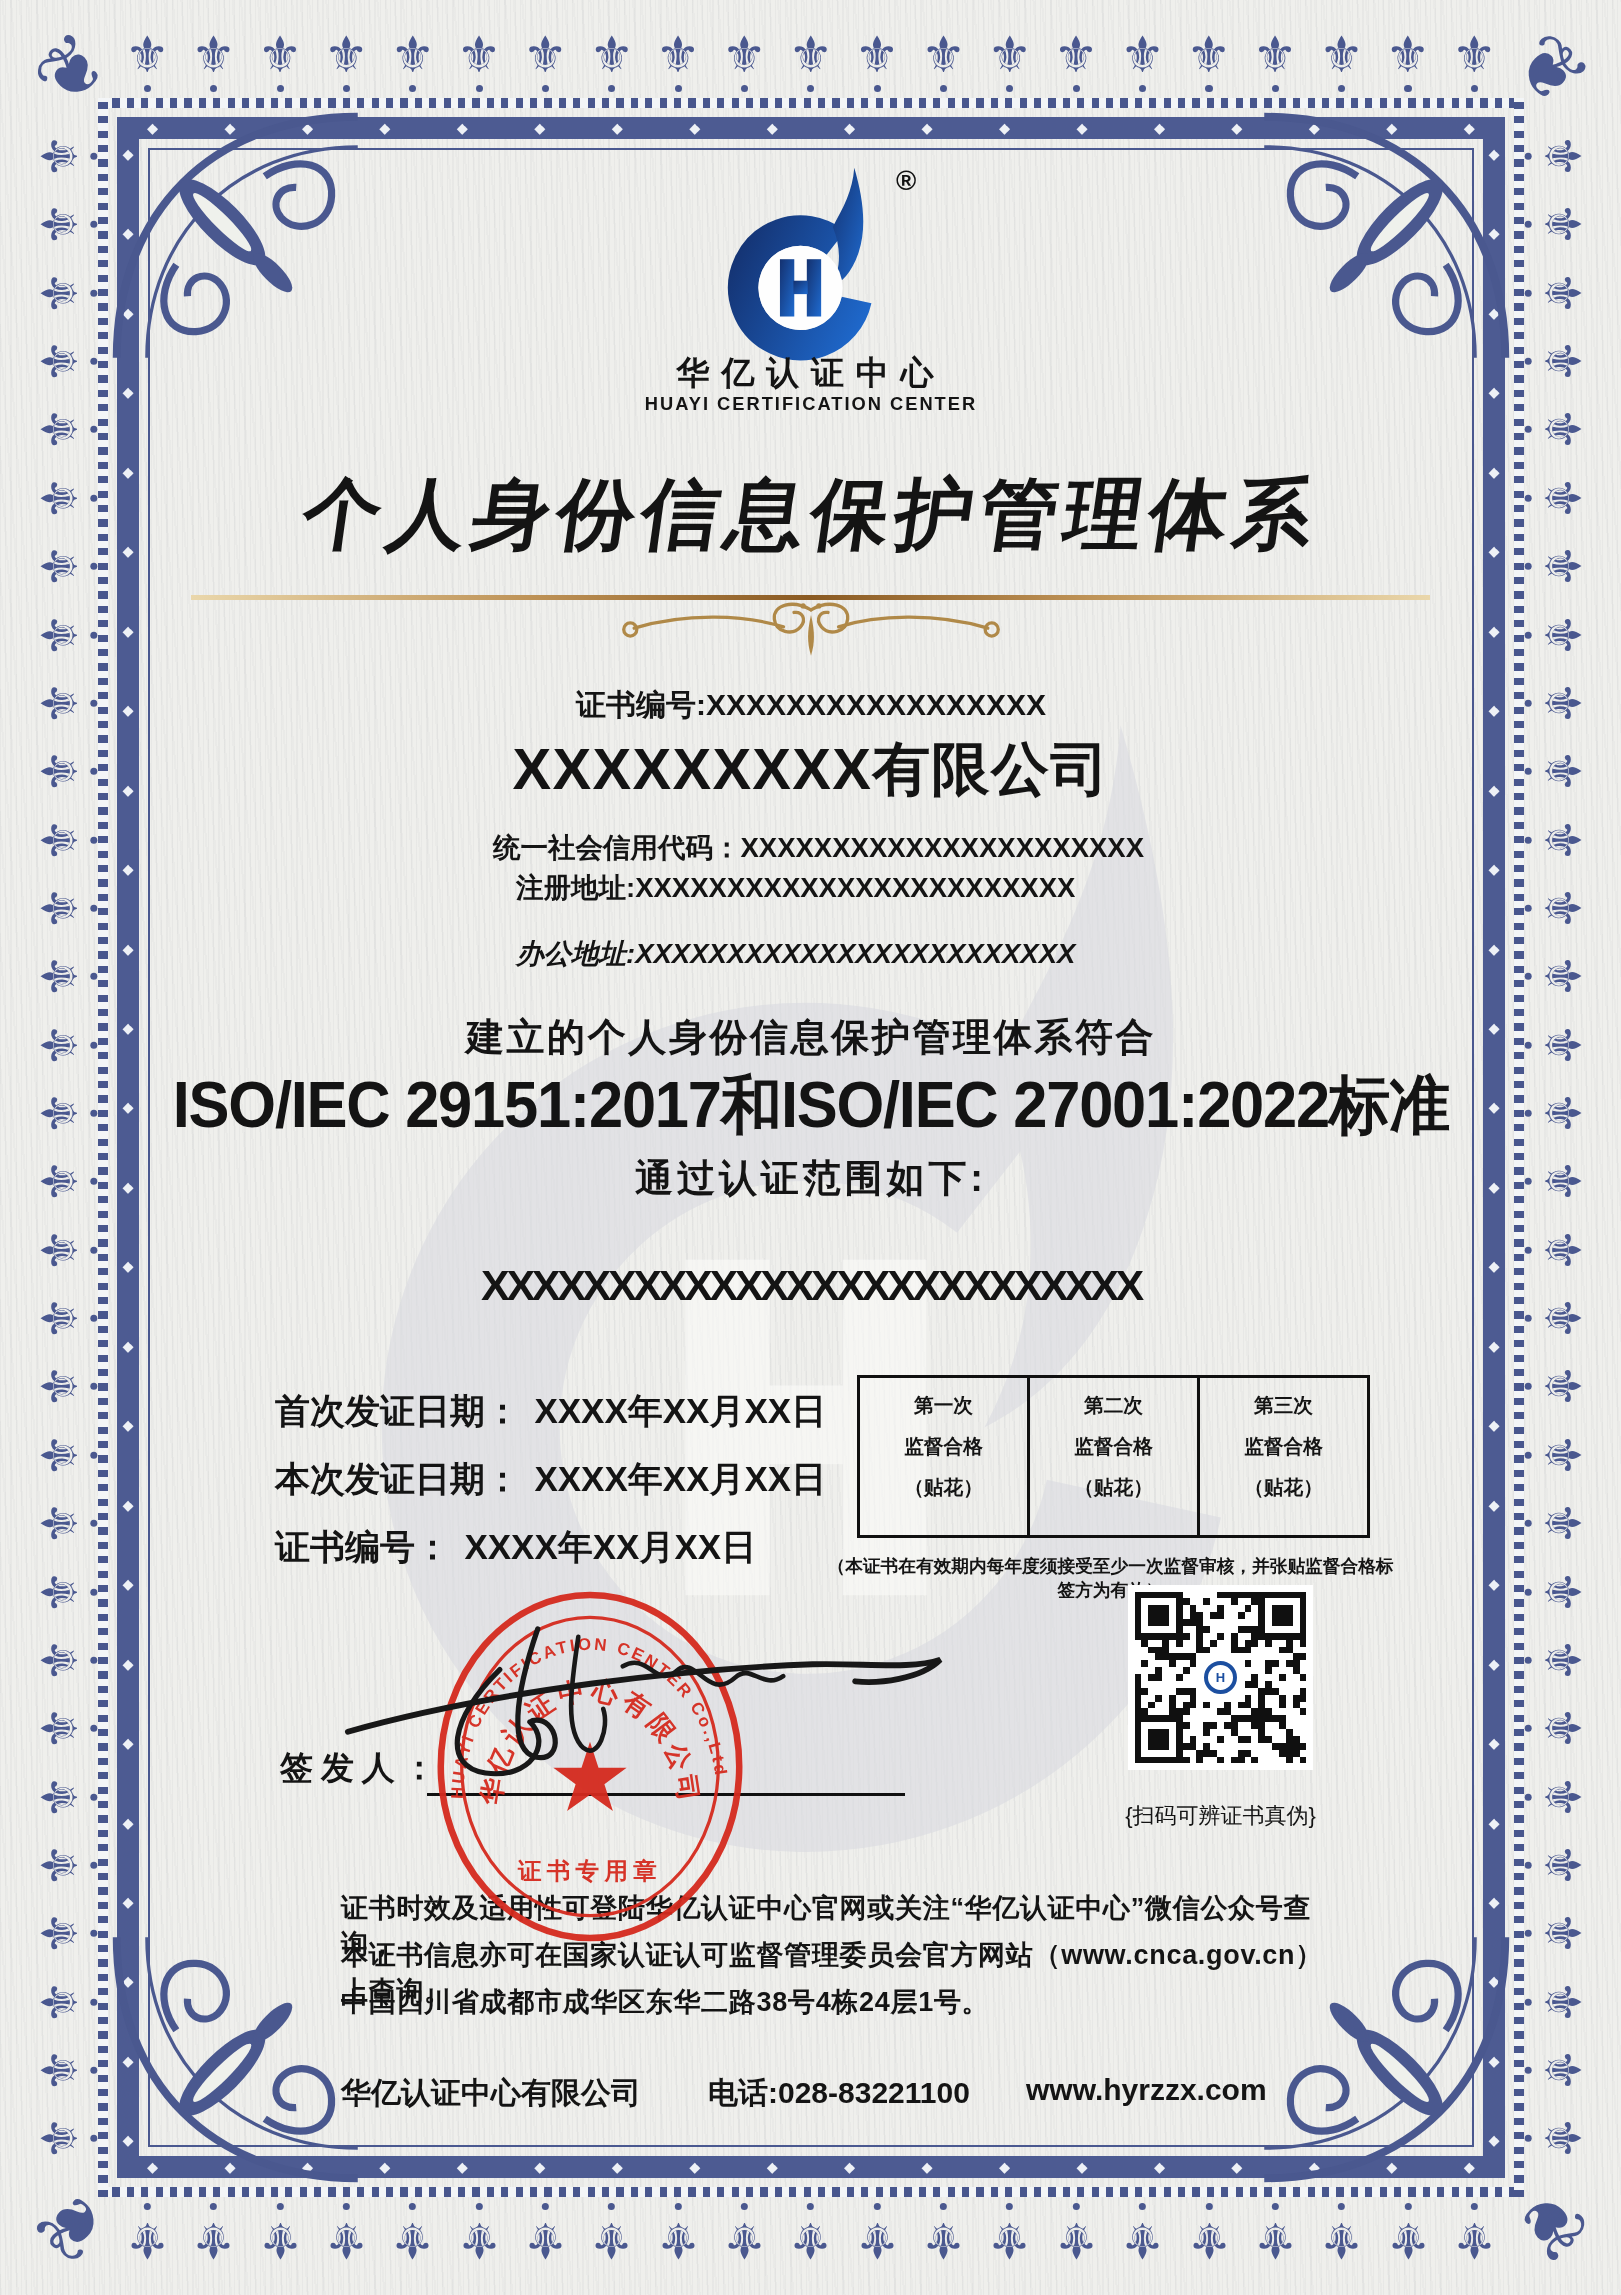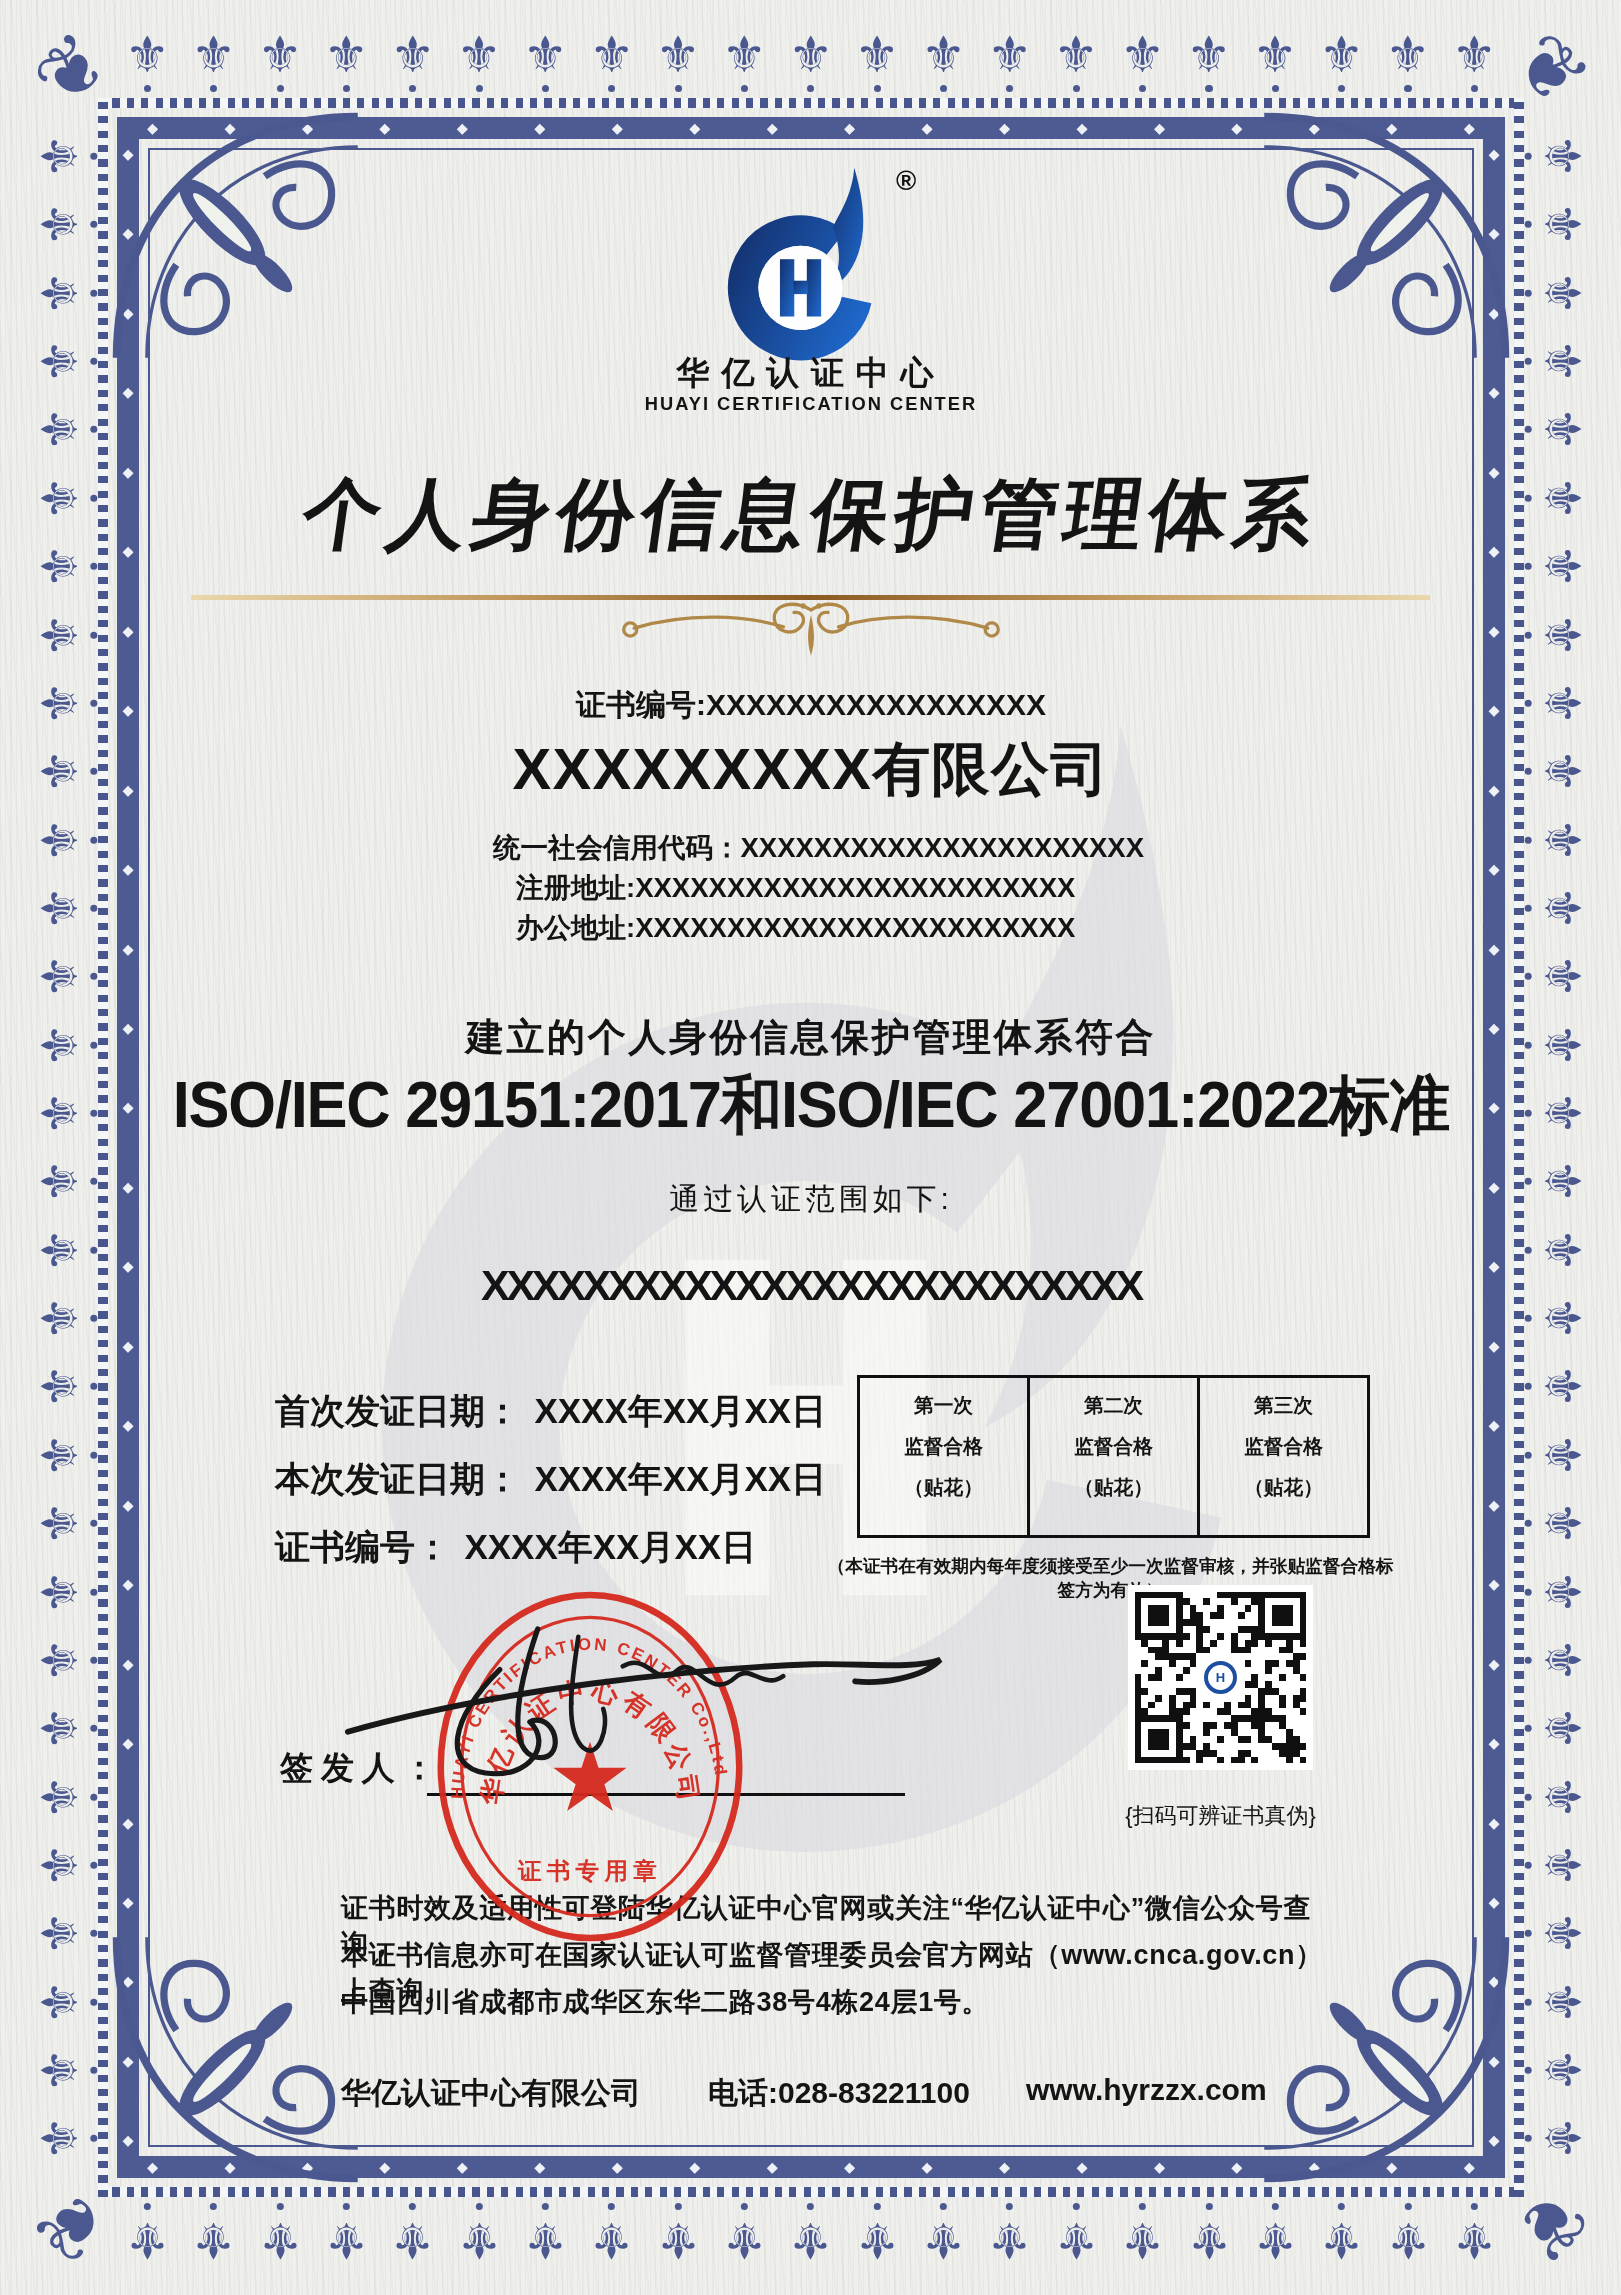--- a/index.html
+++ b/index.html
@@ -59,24 +59,24 @@
   #mainTitle{top:463px;font-size:78px;font-weight:900;letter-spacing:6.6px;z-index:4;transform:skewX(-8deg);}
   #goldLine{left:191px;top:595px;width:1239px;height:4.6px;z-index:4;
     background:linear-gradient(90deg,#ead7ab,#bd9155 28%,#8a5a22 50%,#bd9155 72%,#ead7ab);}
   #flourish{left:608px;top:598px;width:406px;height:63px;z-index:4;}
 
   
   #certNo{top:685px;font-size:30px;font-weight:800;z-index:4;}
   #companyName{top:731px;font-size:58px;font-weight:900;letter-spacing:1.3px;z-index:4;}
   #creditLine{left:493px;top:830px;font-size:27.5px;font-weight:800;z-index:4;}
   .addrLine{left:516px;font-size:27.5px;font-weight:800;z-index:4;}
-  #addr0{top:870px;} #addr1{top:910px;} #addr2{top:949px;}
+  #addr0{top:870px;} #addr1{top:936px;font-style:italic;} #addr2{top:949px;}
   #conformLine{top:1012px;font-size:38px;font-weight:800;letter-spacing:2.6px;z-index:4;}
   #standardLine{top:1062px;font-size:64px;font-weight:900;letter-spacing:-1.3px;z-index:4;transform:scaleX(.96);}
-  #scopeLabel{top:1179px;font-size:30px;font-weight:400;letter-spacing:3.9px;z-index:4;}
+  #scopeLabel{top:1153px;font-size:38px;font-weight:700;letter-spacing:3.9px;z-index:4;}
   #scopeValue{top:1249px;font-size:43px;font-weight:700;letter-spacing:-3.3px;z-index:4;margin-top:12px;}
 
   .dateRow{left:275px;font-size:35px;font-weight:800;z-index:4;}
   #date0{top:1388px;} #date1{top:1456px;} #date2{top:1524px;}
   .dateRow .dv{margin-left:14.4px;}
 
   
   #supTable{left:857px;top:1375px;width:507px;height:157px;display:flex;z-index:4;border:3.3px solid #101010;background:transparent;}
   .supCell{flex:1;border-left:3.3px solid #101010;text-align:center;padding-top:18.3px;}
   .supCell:first-child{border-left:none;}

